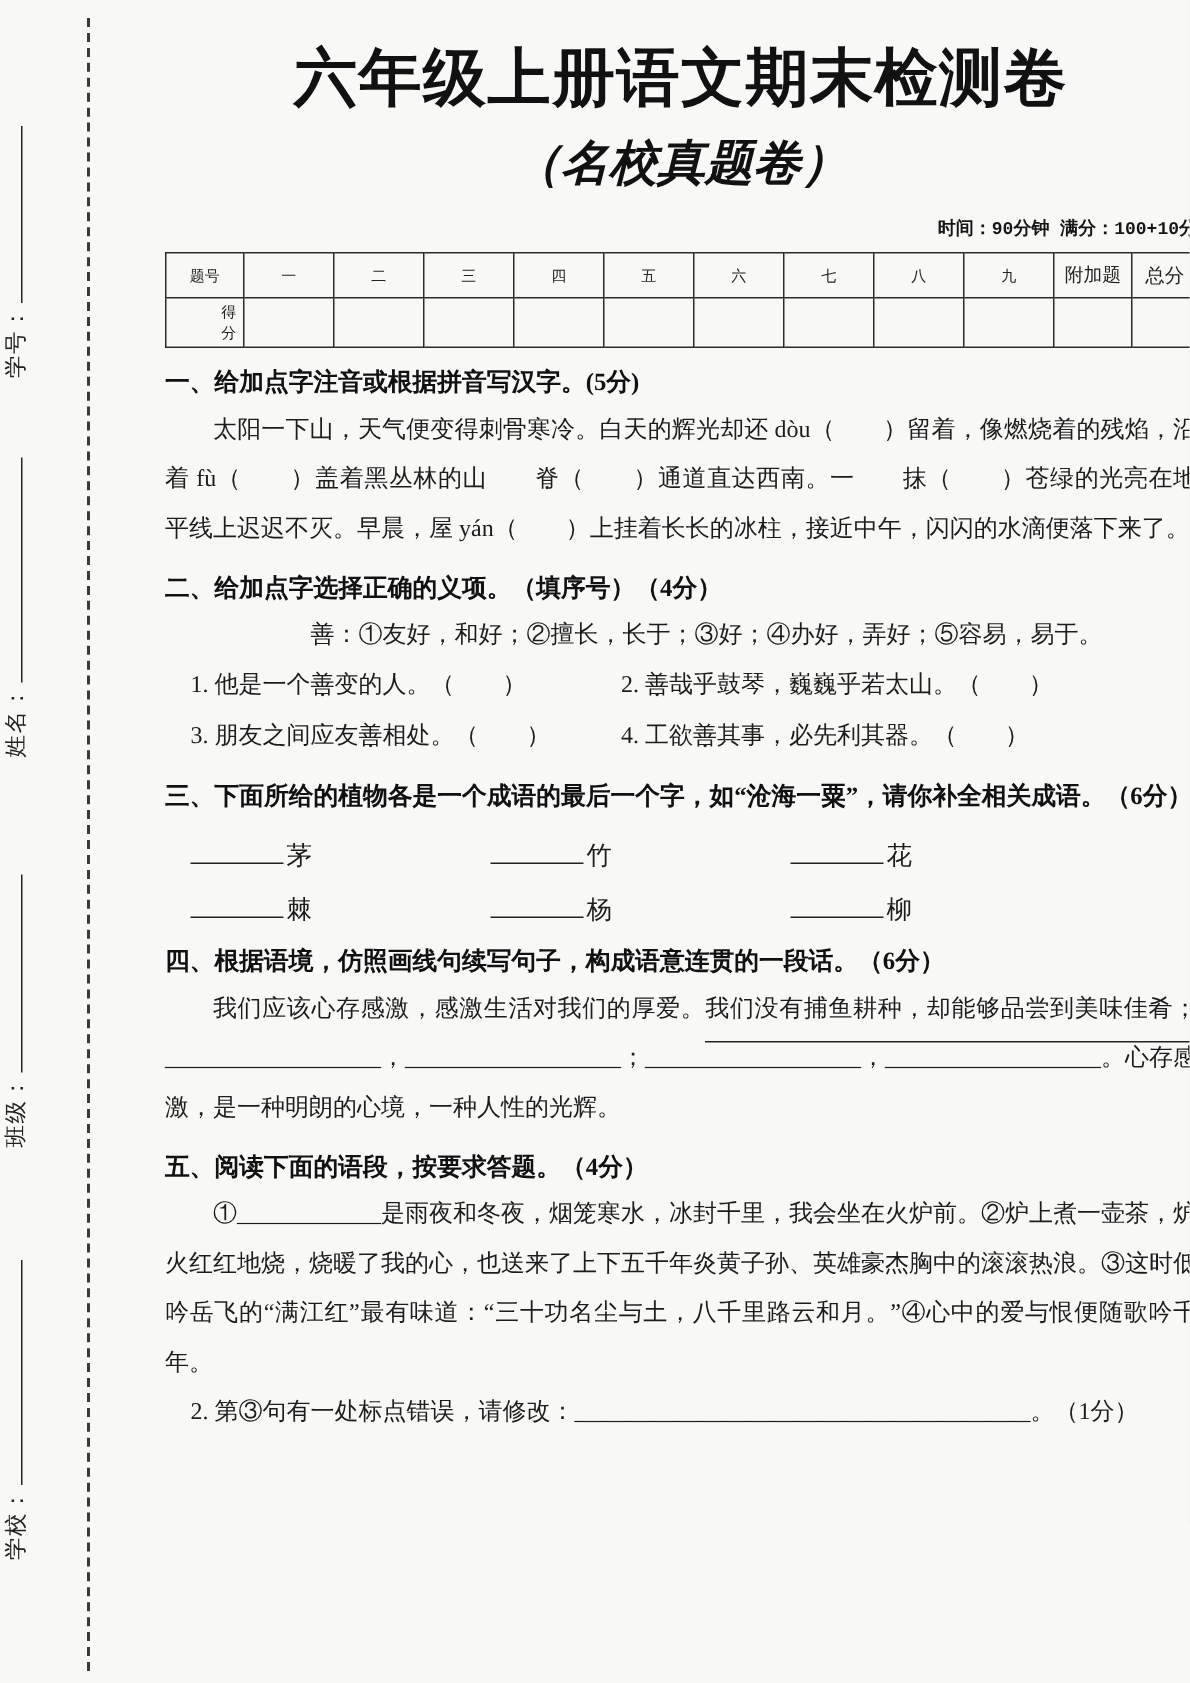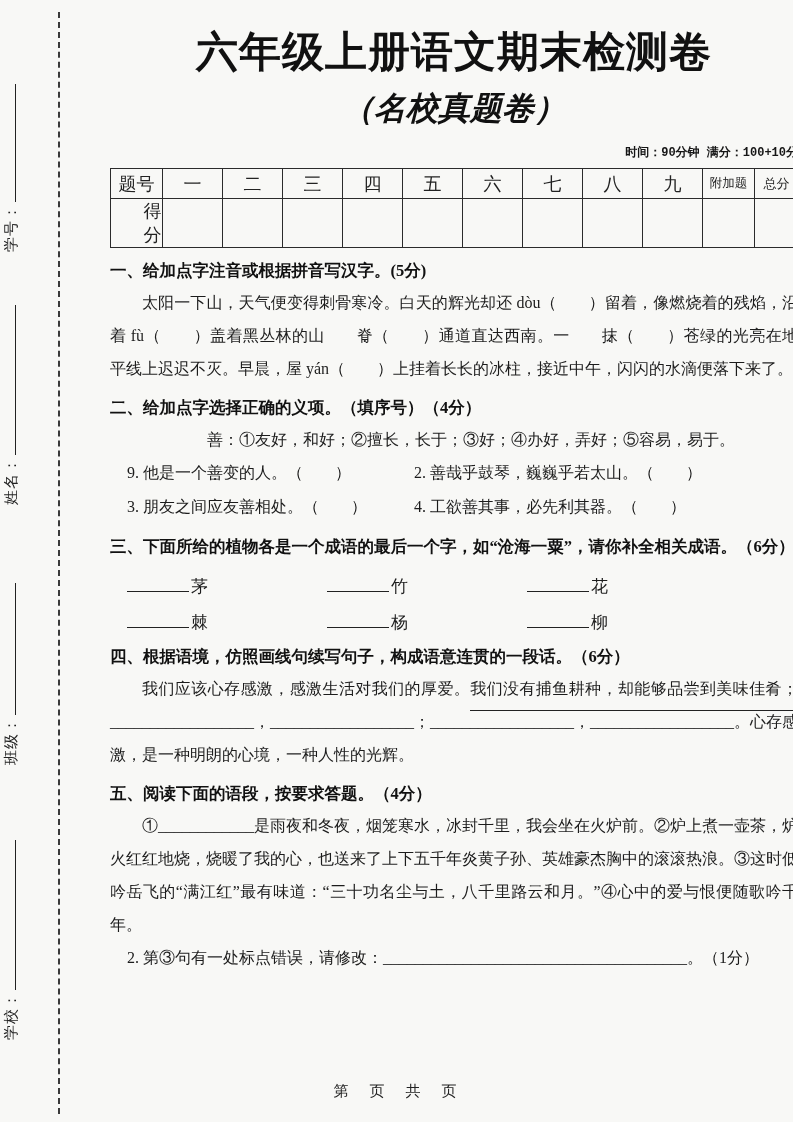--- a/index.html
+++ b/index.html
@@ -17,21 +17,21 @@
   .content{position:absolute;left:88px;top:0;width:688px;margin-left:22px;}
   .title{margin:26px 0 0;text-align:center;font-size:42px;line-height:52px;font-weight:800;
          font-family:"Liberation Sans","DejaVu Sans",sans-serif;letter-spacing:1px;color:#111;}
   .subtitle{margin:8px 0 0;text-align:center;font-size:32px;line-height:44px;font-weight:800;
             font-family:"Liberation Sans","DejaVu Sans",sans-serif;color:#111;font-style:italic;}
   .meta{margin:12px 0 4px;text-align:right;font-size:12px;line-height:22px;font-weight:700;
         font-family:Liberation Mono, monospace;color:#161616;}
 
   table.score{border-collapse:collapse;table-layout:fixed;width:688px;}
   table.score td{border:1.6px solid #2b2b2b;text-align:center;vertical-align:middle;
-                 font-size:18px;color:#222;padding:0;}
+                 font-size:10px;color:#222;padding:0;}
   tr.r1 td{height:29px;}
   tr.r2 td{height:32px;padding-left:32px;}
   table.score td:nth-child(11){font-size:12.5px;}
   table.score td:nth-child(12){font-size:13px;}
 
   .sec-h{margin:8px 0 0;font-size:16.5px;line-height:30px;font-weight:800;
          font-family:Liberation Serif, serif;color:#111;}
   .para{margin:0;font-size:16px;line-height:33px;text-align:justify;text-indent:2em;}
   .line{margin:0;font-size:16px;line-height:33px;}
   .ind1{padding-left:17px;}
@@ -123,21 +123,21 @@
       </tr>
     </tbody>
       </table>
 
     <h3 class="sec-h">一、给加点字注音或根据拼音写汉字。(5分)</h3>
     <p class="para"><span>太阳一下山，天气便变得刺骨寒冷。白天的辉光却还 dòu（　　）留着，像燃烧着的残焰，沿着 fù（　　）盖着黑丛林的山</span><span class="emdot">脊</span><span>（　　）通道直达西南。一</span><span class="emdot">抹</span><span>（　　）苍绿的光亮在地平线上迟迟不灭。早晨，屋 yán（　　）上挂着长长的冰柱，接近中午，闪闪的水滴便落下来了。</span></p>
 
     <h3 class="sec-h">二、给加点字选择正确的义项。（填序号）（4分）</h3>
     <p class="line ind2">善：①友好，和好；②擅长，长于；③好；④办好，弄好；⑤容易，易于。</p>
     <div class="two-col ind1">
-      <span><span>9. 他是一个</span><span class="emdot">善</span><span>变的人。（　　）</span></span>
+      <span><span>1. 他是一个</span><span class="emdot">善</span><span>变的人。（　　）</span></span>
       <span><span>2. </span><span class="emdot">善</span><span>哉乎鼓琴，巍巍乎若太山。（　　）</span></span>
     </div>
     <div class="two-col ind1">
       <span><span>3. 朋友之间应友</span><span class="emdot">善</span><span>相处。（　　）</span></span>
       <span><span>4. 工欲</span><span class="emdot">善</span><span>其事，必先利其器。（　　）</span></span>
     </div>
 
     <h3 class="sec-h">三、下面所给的植物各是一个成语的最后一个字，如“沧海一粟”，请你补全相关成语。（6分）</h3>
     <div class="idiom-row ind1">
       <span class="idiom-item"><span class="blank3"></span><span>茅</span></span>
@@ -152,15 +152,14 @@
 
     <h3 class="sec-h">四、根据语境，仿照画线句续写句子，构成语意连贯的一段话。（6分）</h3>
     <p class="para"><span>我们应该心存感激，感激生活对我们的厚爱。</span><span class="uline">我们没有捕鱼耕种，却能够品尝到美味佳肴；</span><span>__________________，__________________；__________________，__________________。心存感激，是一种明朗的心境，一种人性的光辉。</span></p>
 
     <h3 class="sec-h">五、阅读下面的语段，按要求答题。（4分）</h3>
     <p class="para">①____________是雨夜和冬夜，烟笼寒水，冰封千里，我会坐在火炉前。②炉上煮一壶茶，炉火红红地烧，烧暖了我的心，也送来了上下五千年炎黄子孙、英雄豪杰胸中的滚滚热浪。③这时低吟岳飞的“满江红”最有味道：“三十功名尘与土，八千里路云和月。”④心中的爱与恨便随歌吟千年。</p>
     <p class="line ind1 q">2. 第③句有一处标点错误，请修改：______________________________________。（1分）</p>
 
   </div>
 
-  <div class="footer">第　页　共　页</div>
 
 </div>
 
 </body></html>

